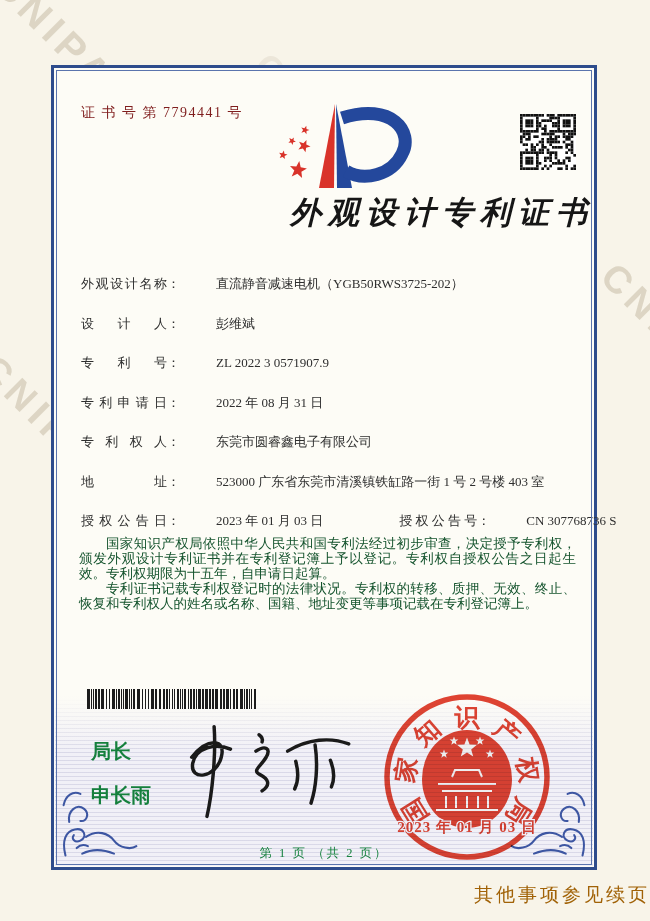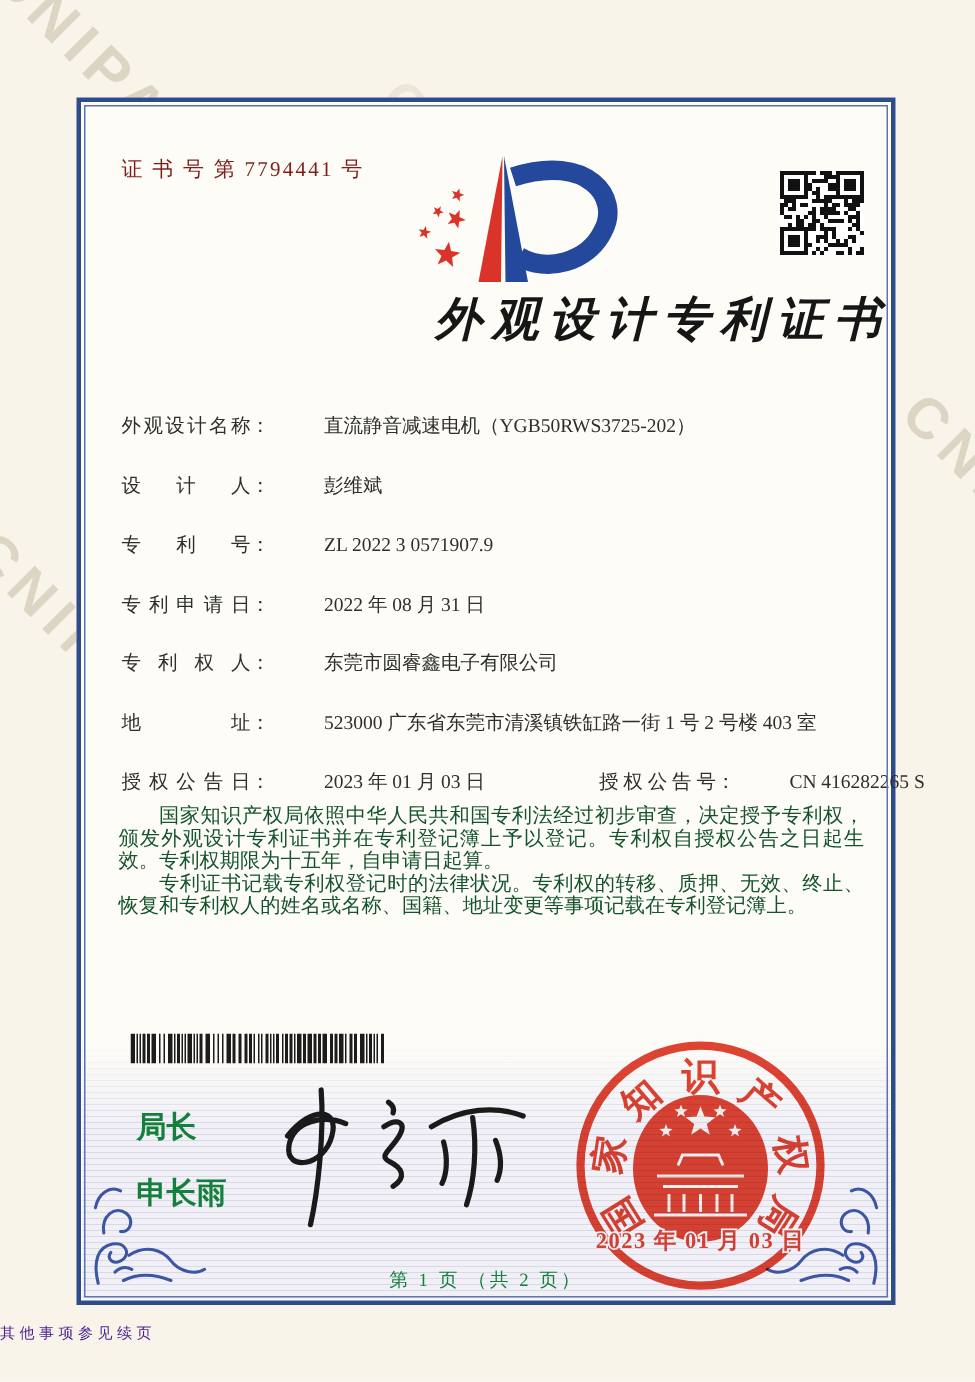--- a/index.html
+++ b/index.html
@@ -56,22 +56,22 @@
 
   .seal{position:absolute;left:322px;top:618px;width:182px;height:182px;z-index:4;
         mix-blend-mode:multiply;opacity:.94;}
   .seal-char{font-size:25px;font-weight:700;fill:#df3826;font-family:"Liberation Serif","DejaVu Serif",serif;
              text-anchor:middle;}
   .seal-date{font-size:15px;font-weight:700;fill:#df3826;text-anchor:middle;
              stroke:#ffffff;stroke-width:2.5px;paint-order:stroke;letter-spacing:1px;}
 
   .page-info{position:absolute;left:0;top:777px;width:100%;text-align:center;font-size:12.5px;
              letter-spacing:2px;color:#15803d;z-index:2;}
-  .footer-note{position:absolute;left:0;top:882px;width:100%;text-align:left;font-size:10px;
-               letter-spacing:3px;color:#4c1d95;}
+  .footer-note{position:absolute;left:0;top:882px;width:100%;text-align:right;font-size:19px;
+               letter-spacing:3px;color:#a16207;}
 </style>
 </head>
 <body>
 
 <div class="page">
 
   <div class="wm" style="left:-22px;top:8px;font-size:40px;">CNIPA</div>
   <div class="wm" style="left:-34px;top:392px;font-size:38px;">CNIPA</div>
   <div class="wm" style="left:586px;top:300px;font-size:38px;">CNIPA</div>
   <div class="wm inside" style="left:300px;top:262px;font-size:40px;">CNIPA</div>
@@ -389,21 +389,21 @@
           <span class="f-colon">：</span>
           <span class="f-value">523000 广东省东莞市清溪镇铁缸路一街 1 号 2 号楼 403 室</span>
       </div>
       <div class="field-row">
         <span class="f-label">授权公告日</span>
           <span class="f-colon">：</span>
           <span class="f-value">2023 年 01 月 03 日</span>
           <span class="grant-gap"></span>
           <span class="f-label short">授权公告号</span>
           <span class="f-colon">：</span>
-          <span class="f-value">CN 416282265 S</span>
+          <span class="f-value">CN 307768736 S</span>
       </div>
     </div>
 
     <div class="paras">
       <p>国家知识产权局依照中华人民共和国专利法经过初步审查，决定授予专利权，颁发外观设计专利证书并在专利登记簿上予以登记。专利权自授权公告之日起生效。专利权期限为十五年，自申请日起算。</p>
       <p>专利证书记载专利权登记时的法律状况。专利权的转移、质押、无效、终止、恢复和专利权人的姓名或名称、国籍、地址变更等事项记载在专利登记簿上。</p>
     </div>
 
     <svg class="barcode" id="barcode-svg" viewBox="0 0 172 20" preserveAspectRatio="none">
         <rect x="0" y="0" width="3" height="20" fill="#1c1c1c"></rect>

